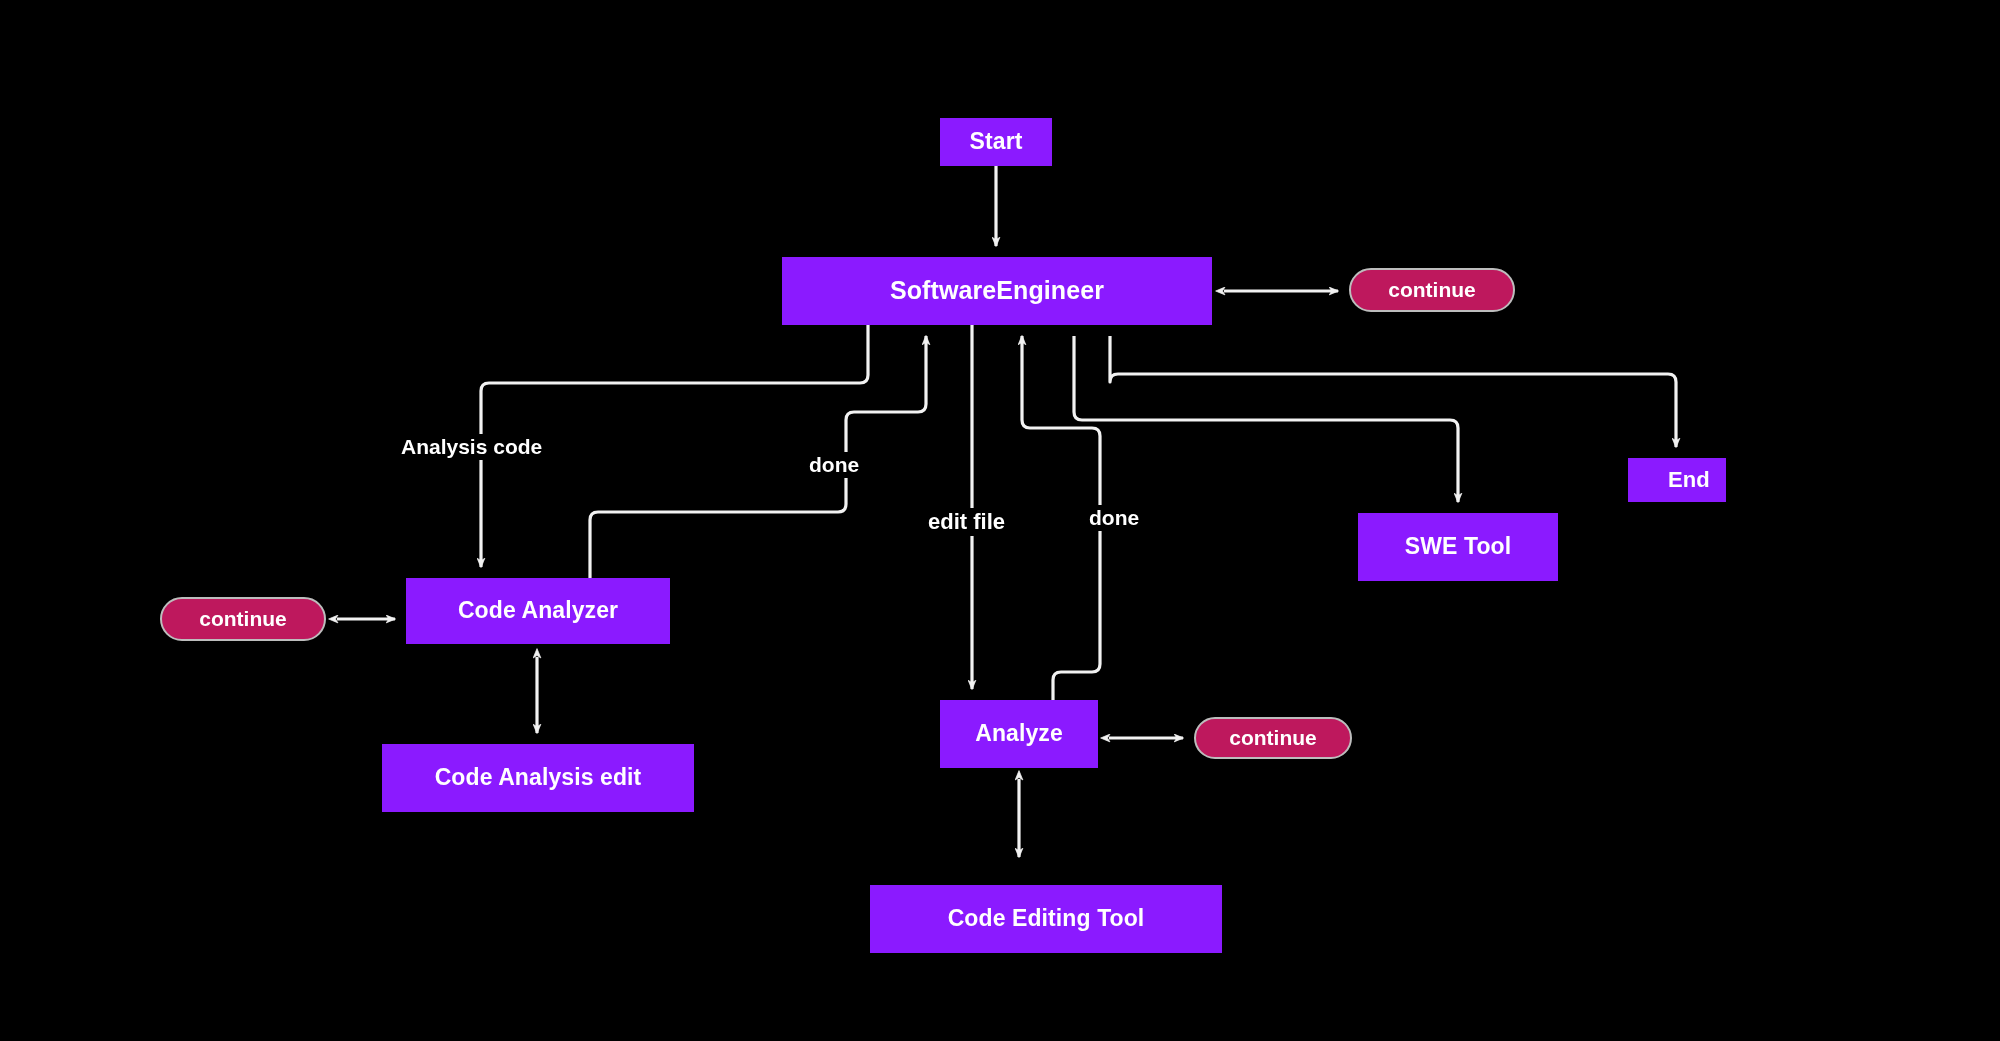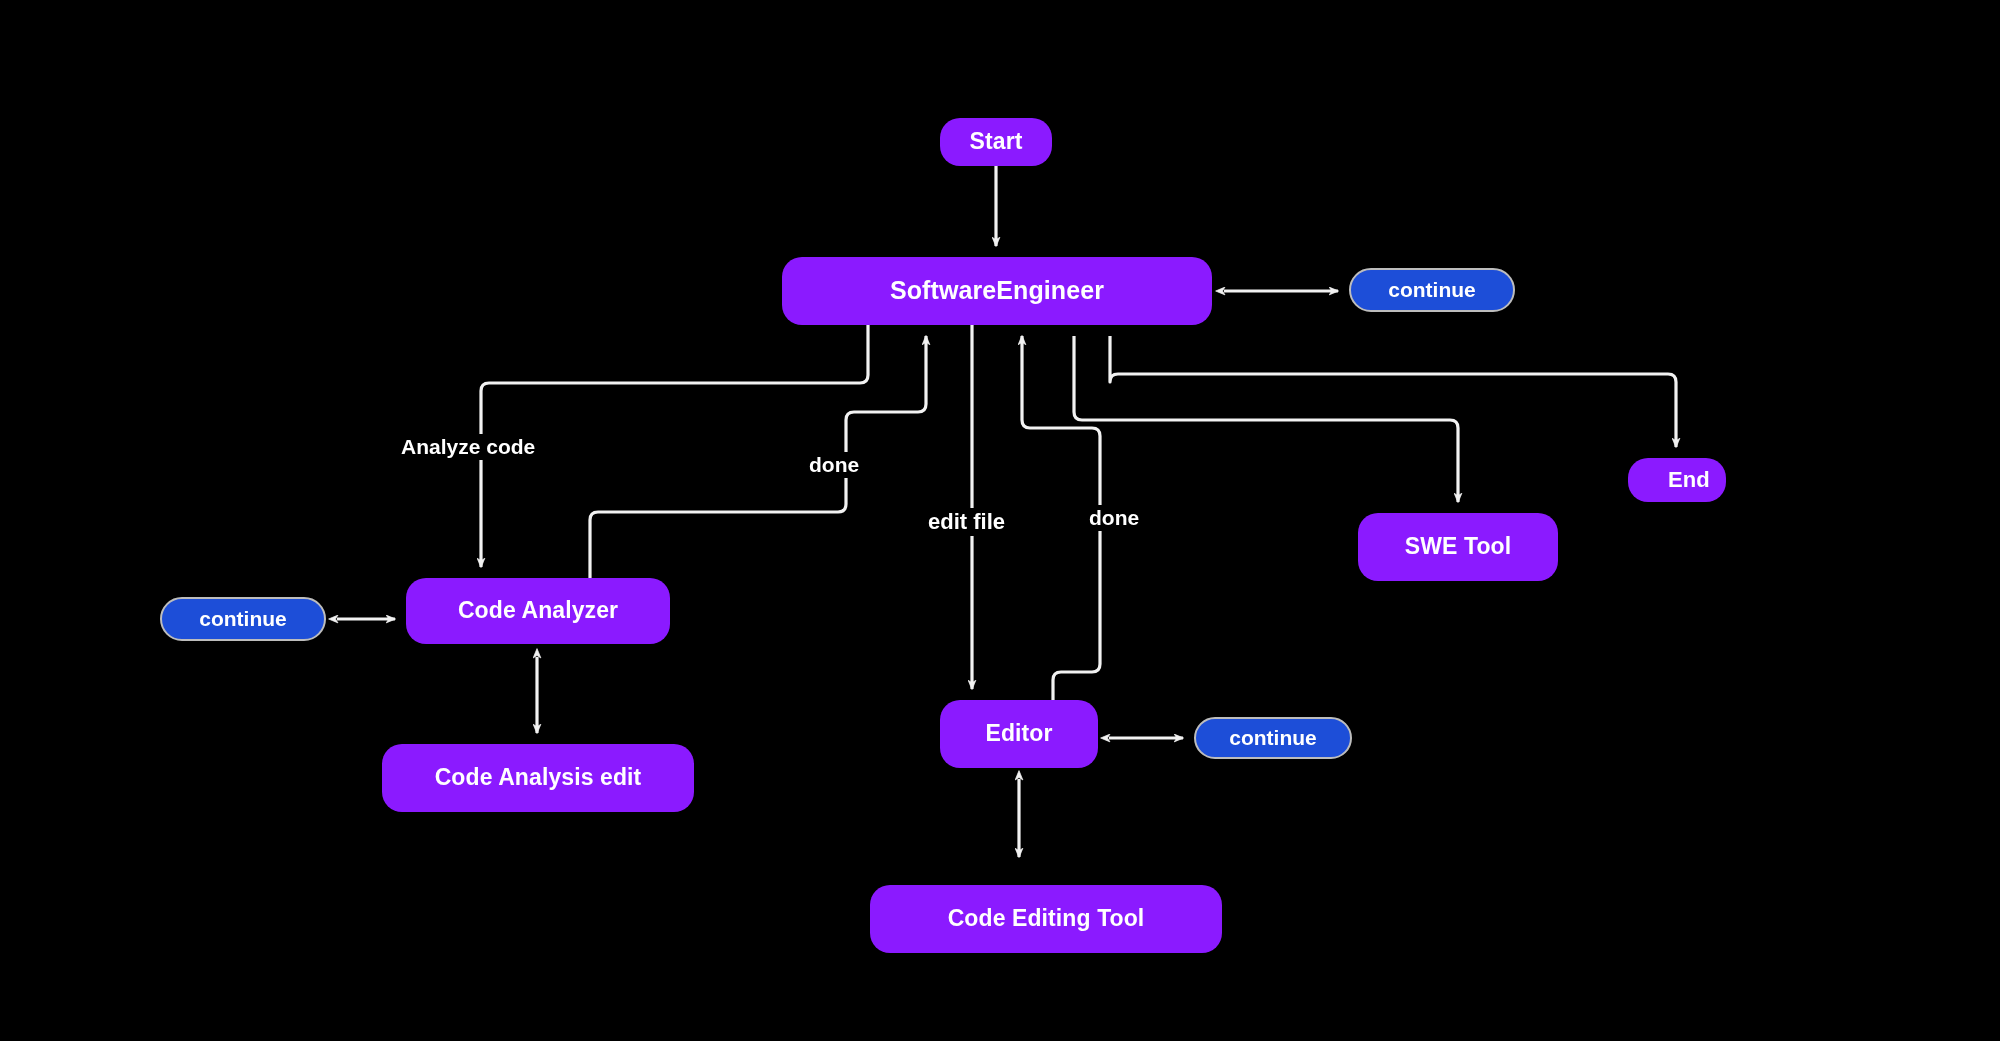--- a/index.html
+++ b/index.html
@@ -27,38 +27,38 @@
     height: 1041px;
   }
   .node {
     position: absolute;
     box-sizing: border-box;
     display: flex;
     align-items: center;
     justify-content: center;
     background: #8b1aff;
     color: #ffffff;
-    border-radius: 20px;
+    border-radius: 0;
     font-weight: 700;
     letter-spacing: 0.1px;
     text-align: center;
     line-height: 1.1;
     white-space: nowrap;
     z-index: 3;
   }
   .node-label {
     pointer-events: none;
   }
   .pill {
     position: absolute;
     box-sizing: border-box;
     display: flex;
     align-items: center;
     justify-content: center;
-    background: #1d4ed8;
+    background: #be185d;
     border: 2px solid #bdbdbd;
     border-radius: 999px;
     color: #ffffff;
     font-weight: 700;
     white-space: nowrap;
     z-index: 3;
   }
   .edge-label {
     position: absolute;
     color: #ffffff;
@@ -123,21 +123,21 @@
 
   <div class="node" style="left:406px; top:578px; width:264px; height:66px; font-size:23px;">
     <span class="node-label">Code Analyzer</span>
   </div>
 
   <div class="node" style="left:382px; top:744px; width:312px; height:68px; font-size:23px;">
     <span class="node-label">Code Analysis edit</span>
   </div>
 
   <div class="node" style="left:940px; top:700px; width:158px; height:68px; font-size:23px;">
-    <span class="node-label">Editor</span>
+    <span class="node-label">Analyze</span>
   </div>
 
   <div class="node" style="left:870px; top:885px; width:352px; height:68px; font-size:23px;">
     <span class="node-label">Code Editing Tool</span>
   </div>
 
   <div class="node" style="left:1358px; top:513px; width:200px; height:68px; font-size:23px;">
     <span class="node-label">SWE Tool</span>
   </div>
 
@@ -150,21 +150,21 @@
   </div>
 
   <div class="pill" style="left:160px; top:597px; width:166px; height:44px; font-size:21px;">
     <span>continue</span>
   </div>
 
   <div class="pill" style="left:1194px; top:717px; width:158px; height:42px; font-size:21px;">
     <span>continue</span>
   </div>
 
-  <div class="edge-label" style="left:398px; top:434px; font-size:21px;">Analyze code</div>
+  <div class="edge-label" style="left:398px; top:434px; font-size:21px;">Analysis code</div>
 
   <div class="edge-label" style="left:806px; top:452px; font-size:21px;">done</div>
 
   <div class="edge-label" style="left:925px; top:508px; font-size:22px;">edit file</div>
 
   <div class="edge-label" style="left:1086px; top:505px; font-size:21px;">done</div>
 
 </div>
 
 </body></html>

